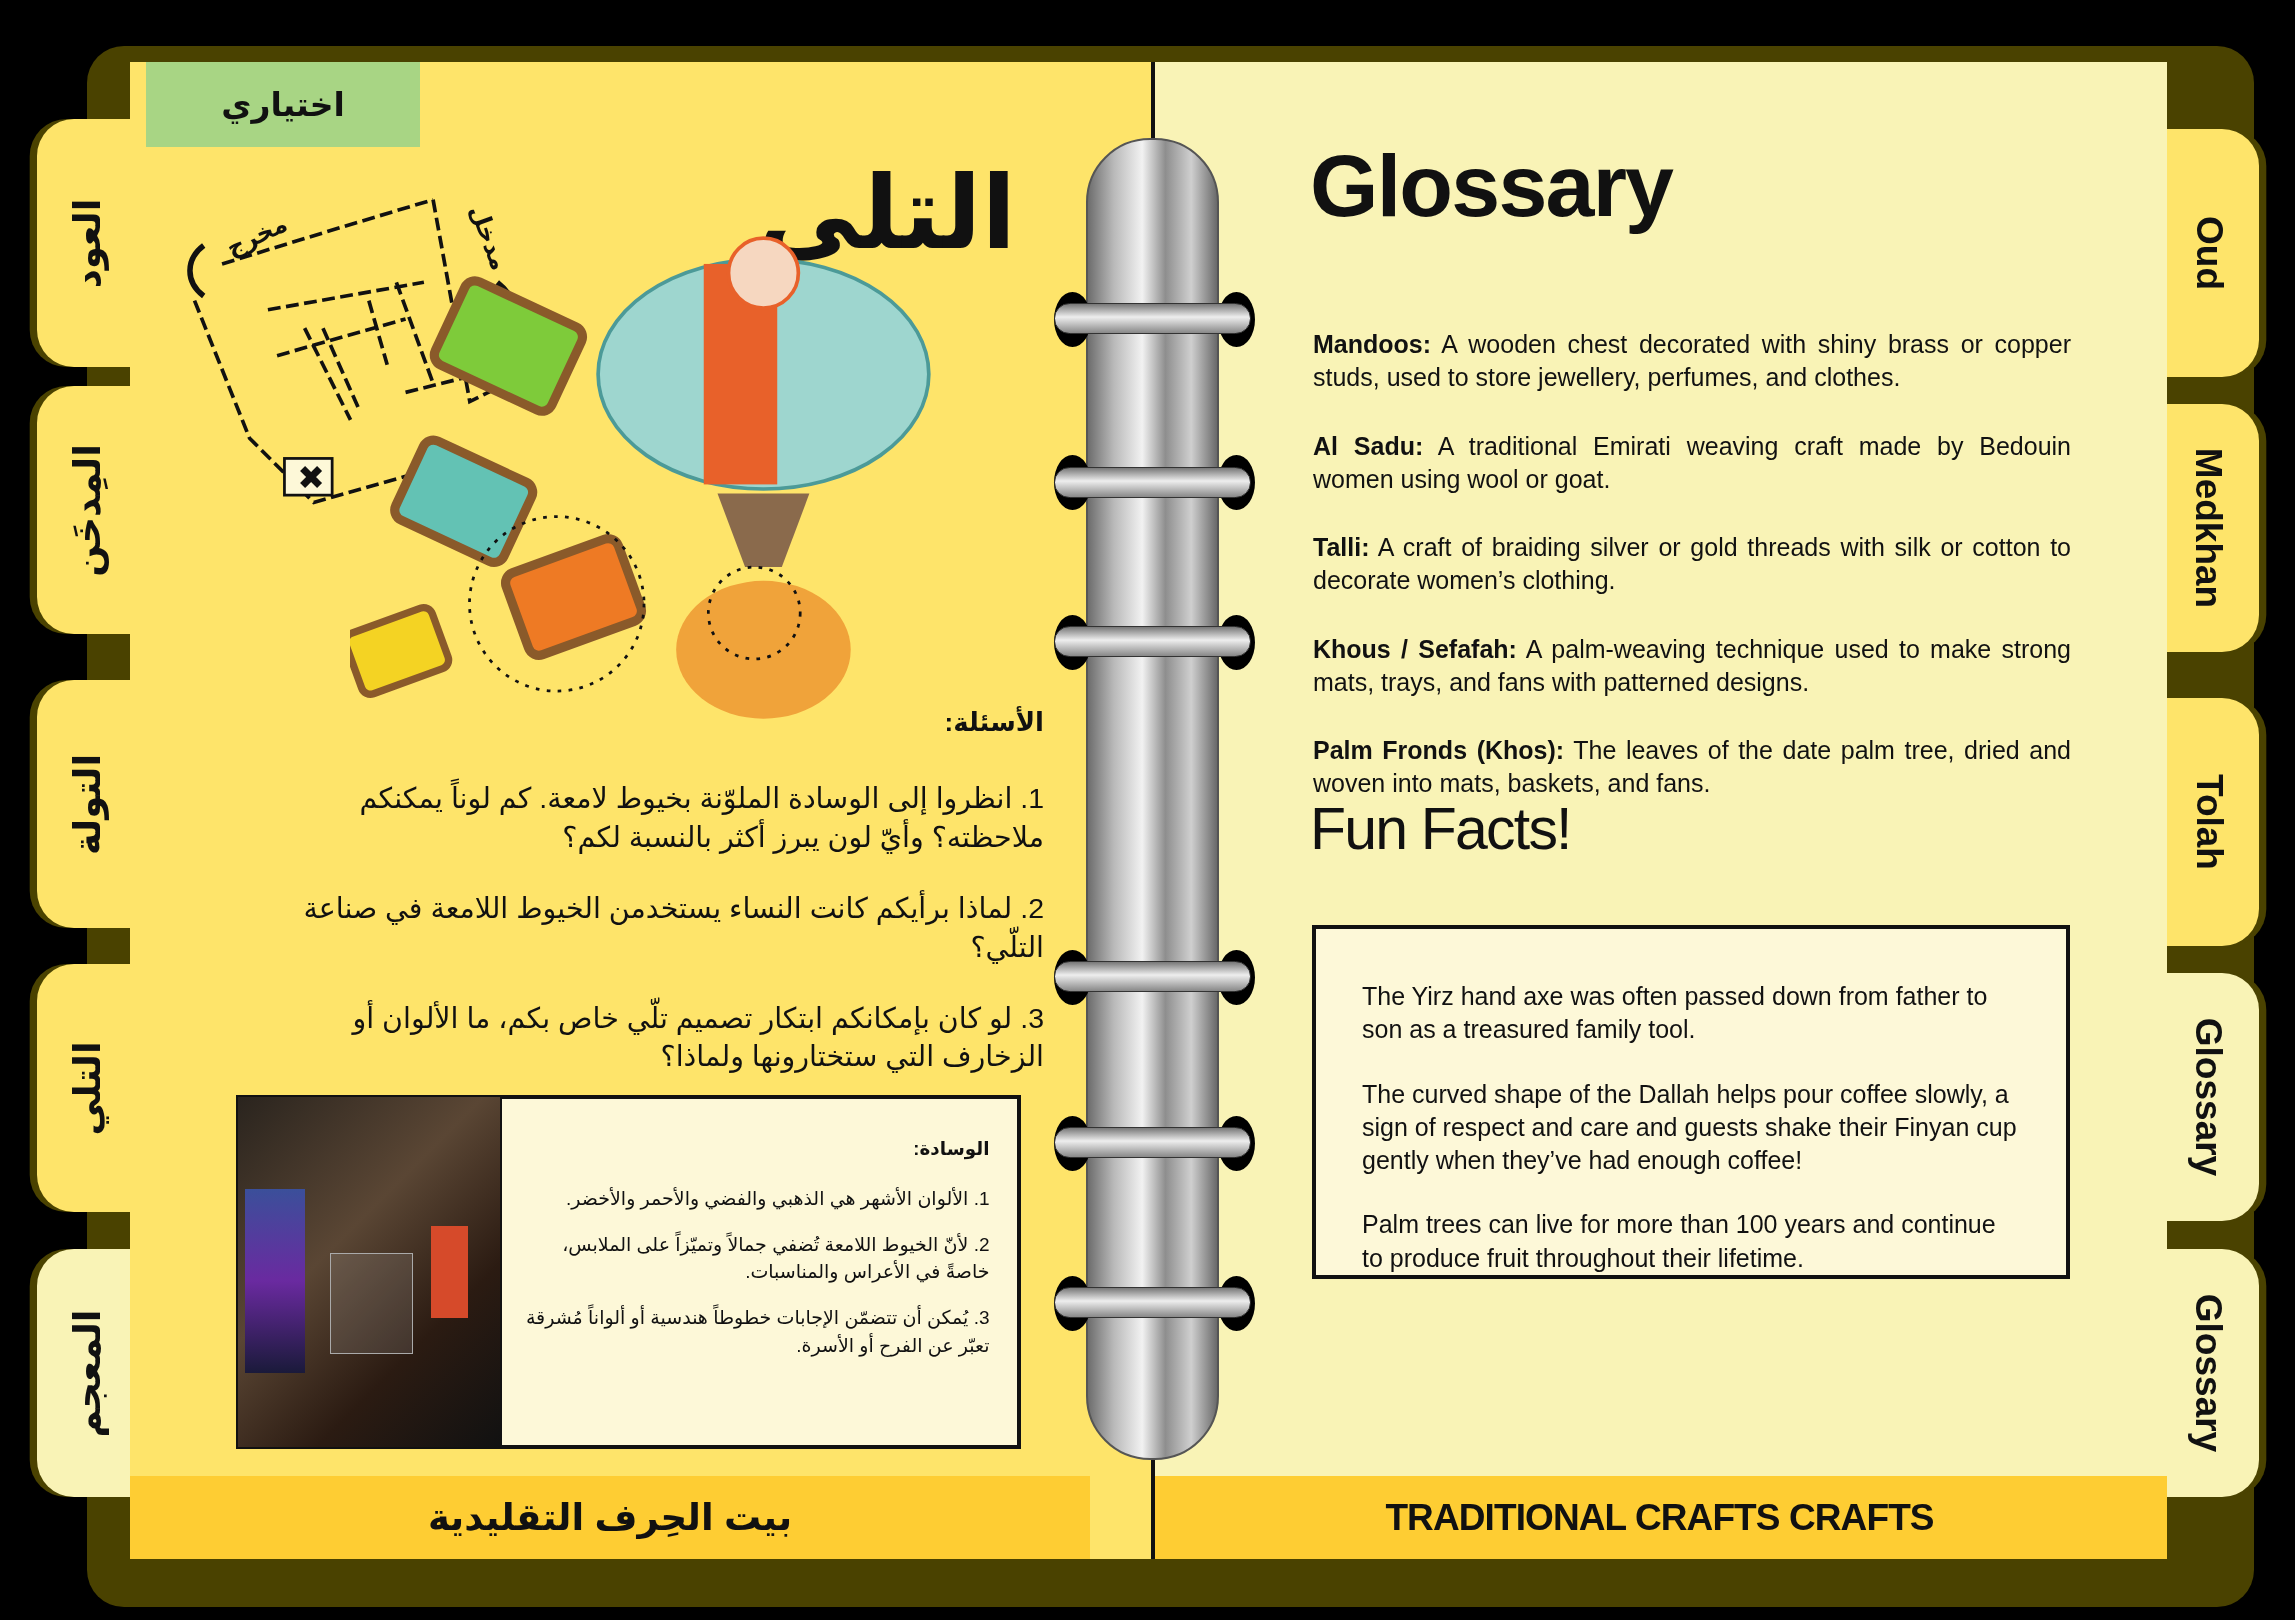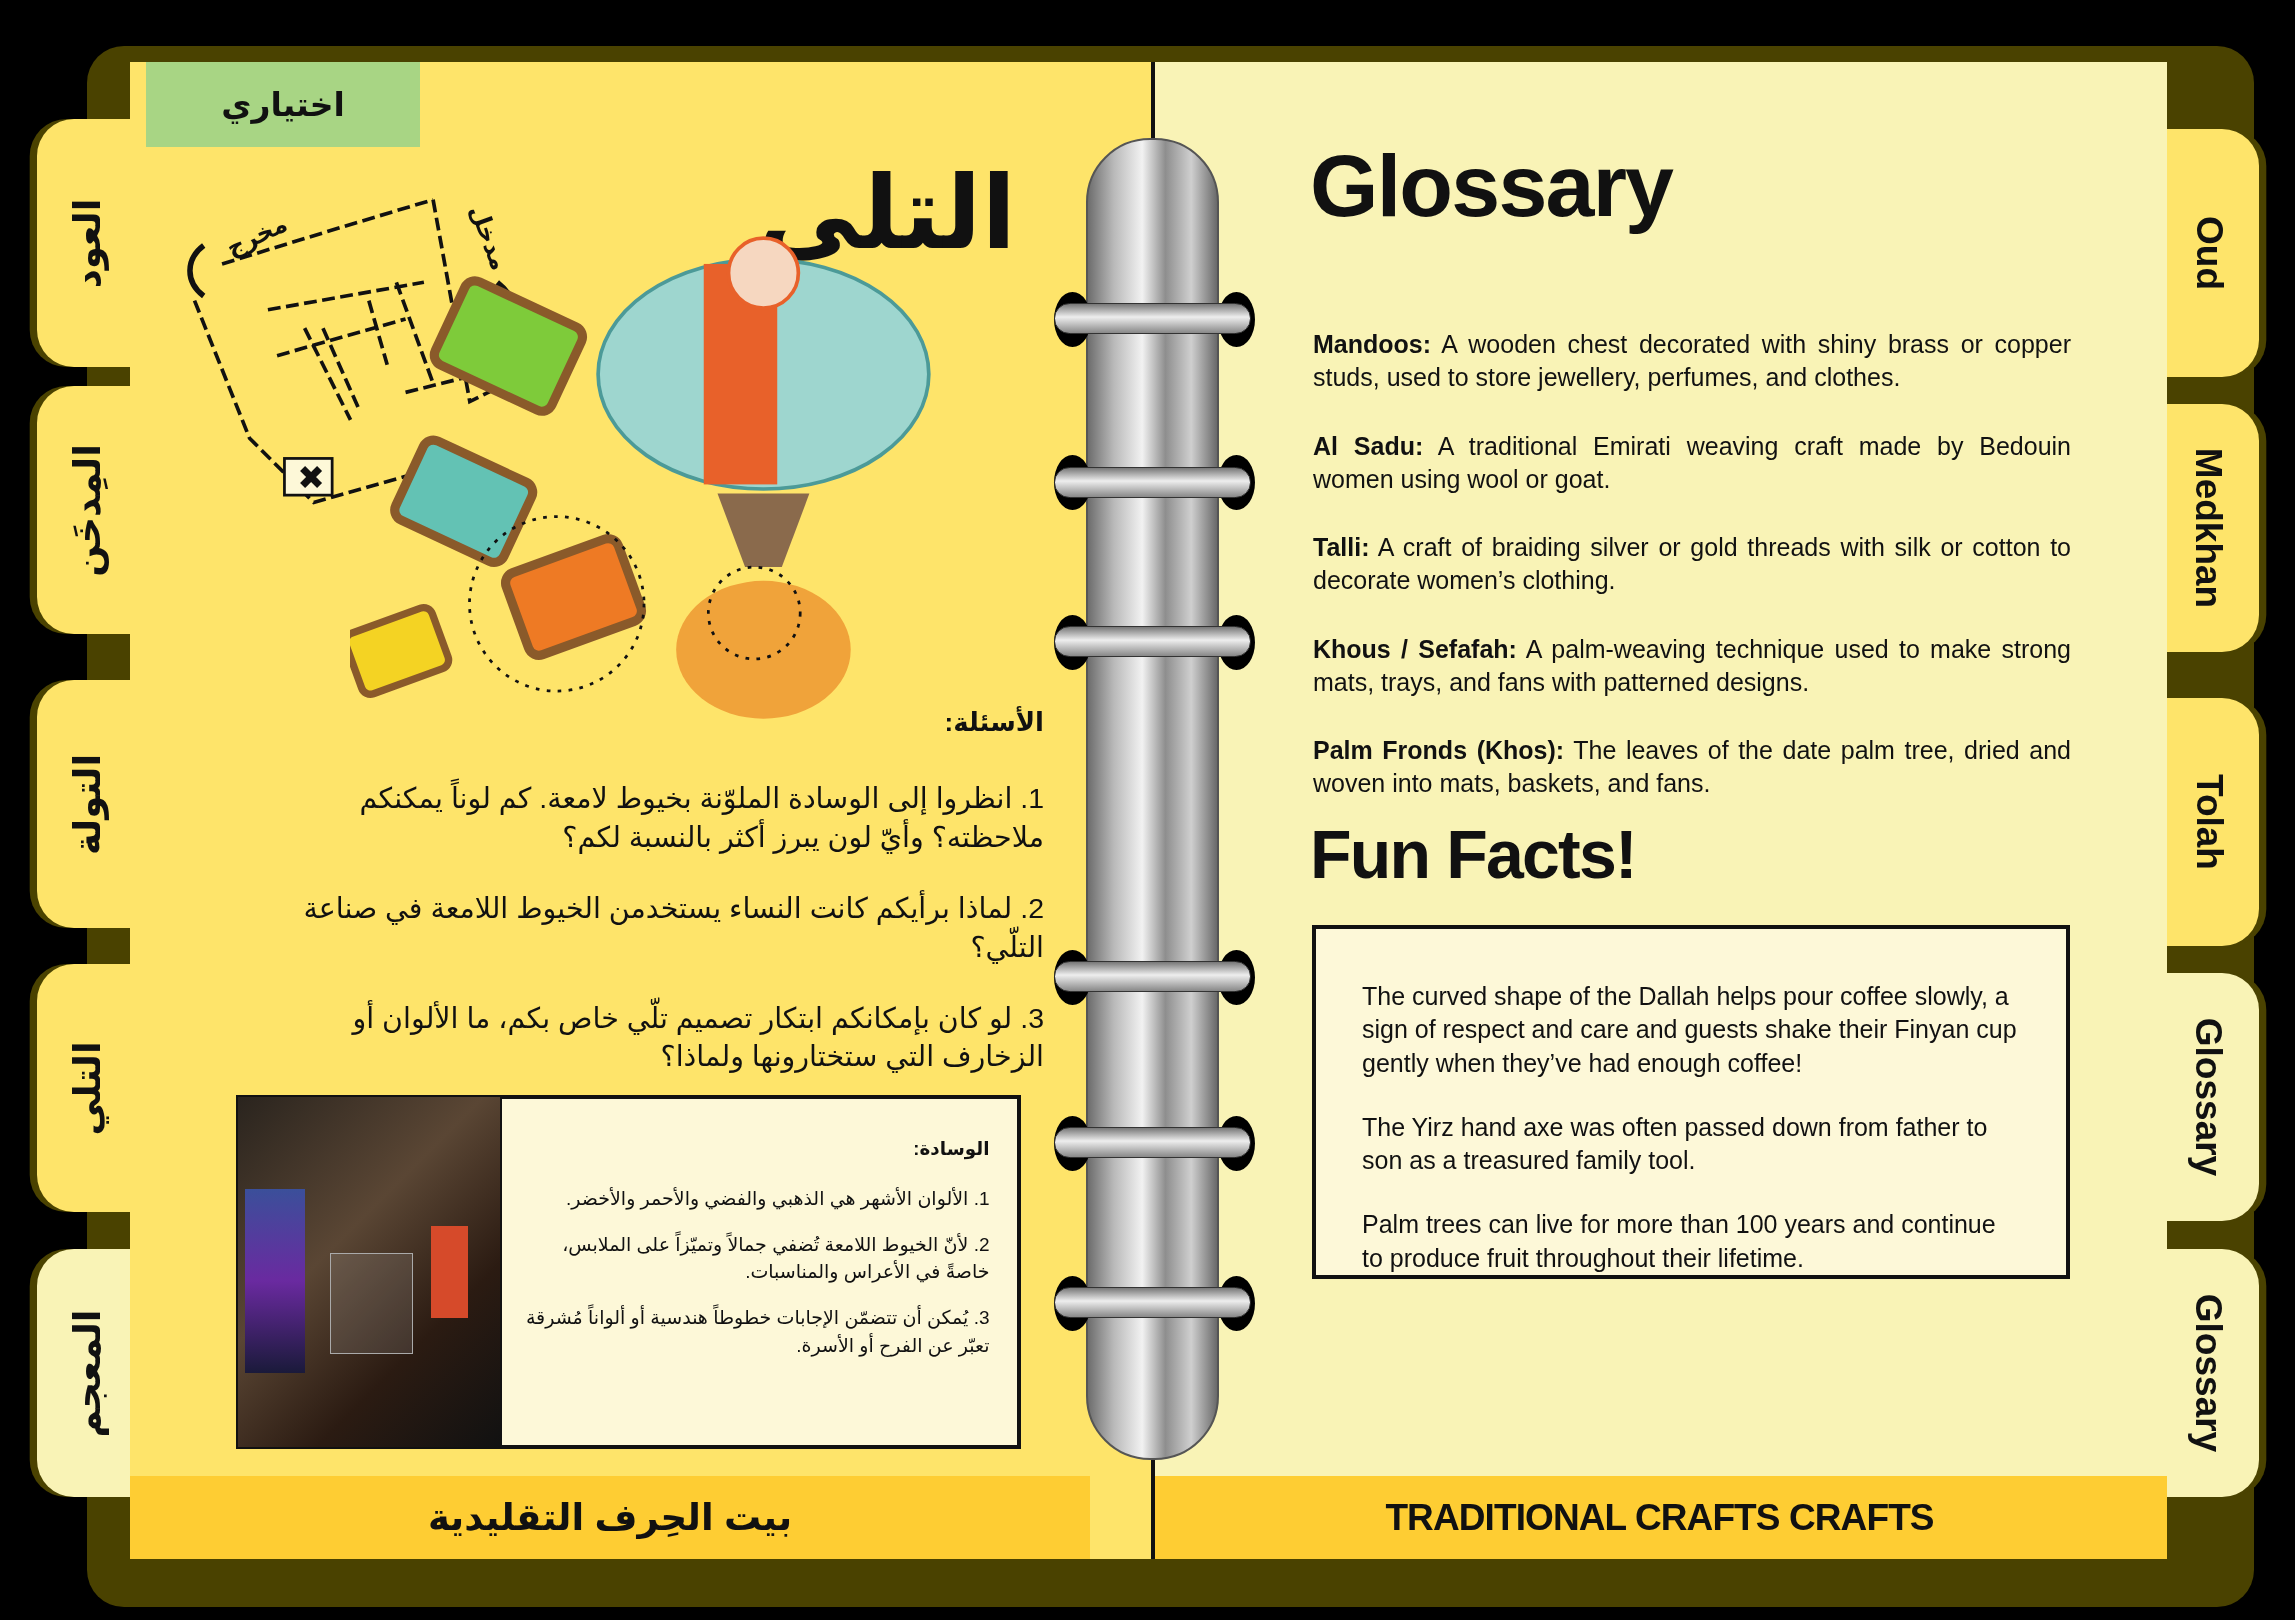--- a/index.html
+++ b/index.html
@@ -38,21 +38,21 @@
   .footer-right{left:0;width:1015px;font-size:37px;letter-spacing:-0.9px}
   
   .binder{position:absolute;left:1086px;top:138px;width:133px;height:1322px;border-radius:64px;background:linear-gradient(90deg,#6d6d6d 0%,#b9b9b9 20%,#f2f2f2 42%,#8e8e8e 60%,#cfcfcf 80%,#6a6a6a 100%);border:2.8px solid #555}
   .ring{position:absolute;left:1054px;width:197px;height:31px;border-radius:15.6px;background:linear-gradient(#777,#eee 45%,#888);border:1.8px solid #333}
   .ring-hole{position:absolute;width:37px;height:55px;background:#000;border-radius:50%}
   
   .glossary-title{position:absolute;left:158px;top:73px;font-size:88px;font-weight:900;letter-spacing:-1.8px}
   .glossary-list{position:absolute;left:161px;top:266px;width:758px;font-size:25px;line-height:1.33;text-align:justify}
   .glossary-list p{margin-bottom:35px}
   .glossary-list b{font-weight:900}
-  .funfacts-title{position:absolute;left:158px;top:753px;font-size:68px;font-weight:700;letter-spacing:-1.8px}
+  .funfacts-title{position:absolute;left:158px;top:733px;font-size:59px;font-weight:400;letter-spacing:-1.8px}
   .funfacts-box{position:absolute;left:160px;top:863px;width:758px;height:354px;background:#fdf8d8;border:4.6px solid #111;padding:51px 46px 27.5px 46px;font-size:25px;line-height:1.33}
   .funfacts-box p{margin-bottom:31px}
 </style>
 </head>
 <body>
 
 <div class="shadow-frame"></div>
 
 <div class="tab left" style="top:119px">
     <span>العود</span>
@@ -161,22 +161,22 @@
   <div class="glossary-title">Glossary</div>
   <div class="glossary-list">
     <p><b>Mandoos:</b><span> A wooden chest decorated with shiny brass or copper studs, used to store jewellery, perfumes, and clothes.</span></p>
     <p><b>Al Sadu:</b><span> A traditional Emirati weaving craft made by Bedouin women using wool or goat.</span></p>
     <p><b>Talli:</b><span> A craft of braiding silver or gold threads with silk or cotton to decorate women’s clothing.</span></p>
     <p><b>Khous / Sefafah:</b><span> A palm-weaving technique used to make strong mats, trays, and fans with patterned designs.</span></p>
     <p><b>Palm Fronds (Khos):</b><span> The leaves of the date palm tree, dried and woven into mats, baskets, and fans.</span></p>
   </div>
   <div class="funfacts-title">Fun Facts!</div>
   <div class="funfacts-box">
+    <p>The Yirz hand axe was often passed down from father to son as a treasured family tool.</p>
     <p>The curved shape of the Dallah helps pour coffee slowly, a sign of respect and care and guests shake their Finyan cup gently when they’ve had enough  coffee!</p>
-    <p>The Yirz hand axe was often passed down from father to son as a treasured family tool.</p>
     <p>Palm trees can live for more than 100 years and continue to produce fruit throughout their lifetime.</p>
   </div>
   <div class="footer-bar footer-right">TRADITIONAL CRAFTS CRAFTS</div>
 </div>
 
 <div class="spine-line"></div>
 
 <div class="binder"></div>
 <div class="ring-hole" style="left:1054px;top:292px"></div>
 <div class="ring-hole" style="left:1218px;top:292px"></div>

